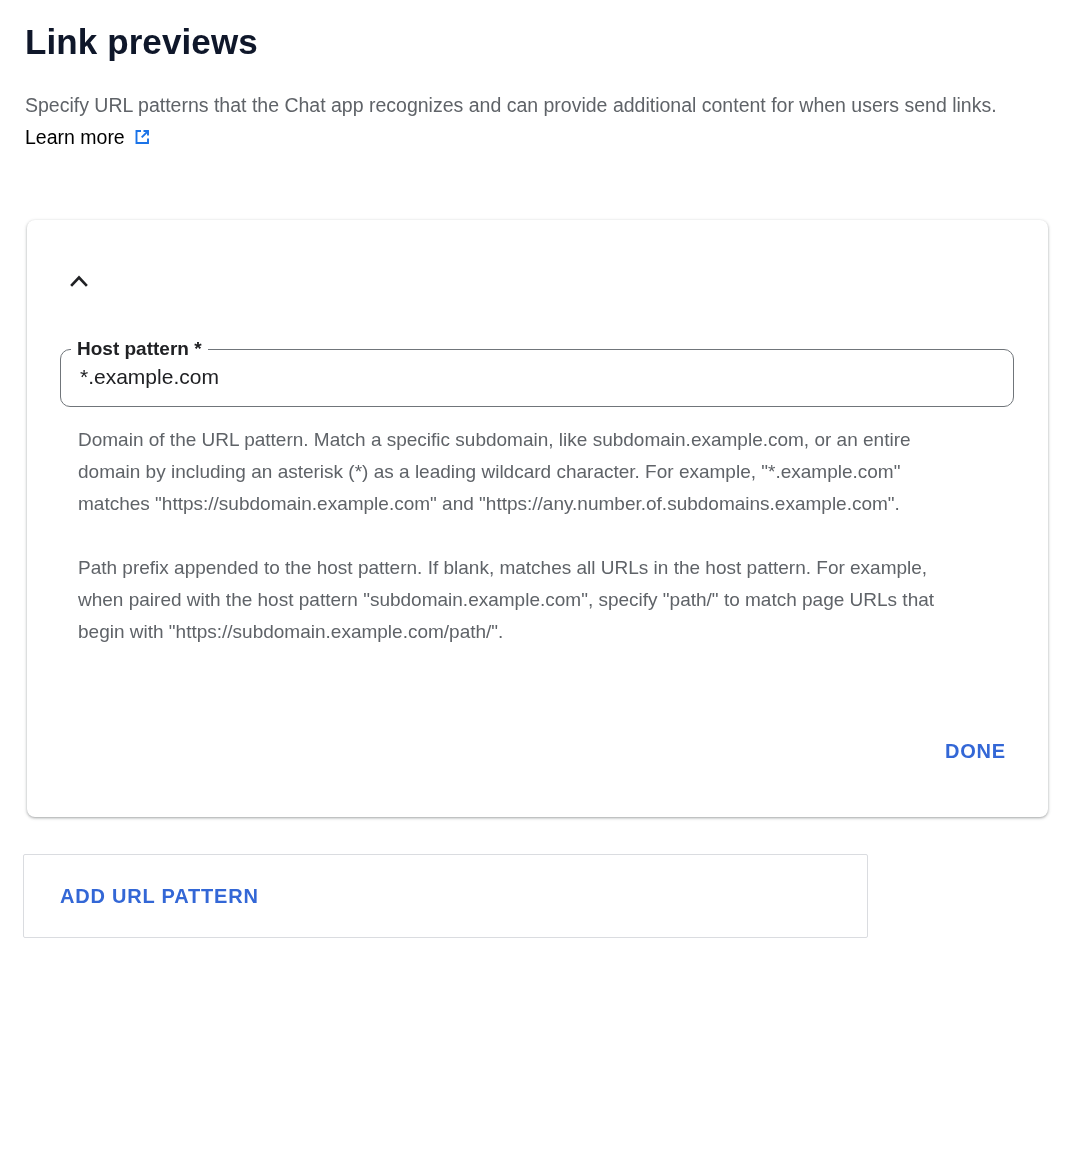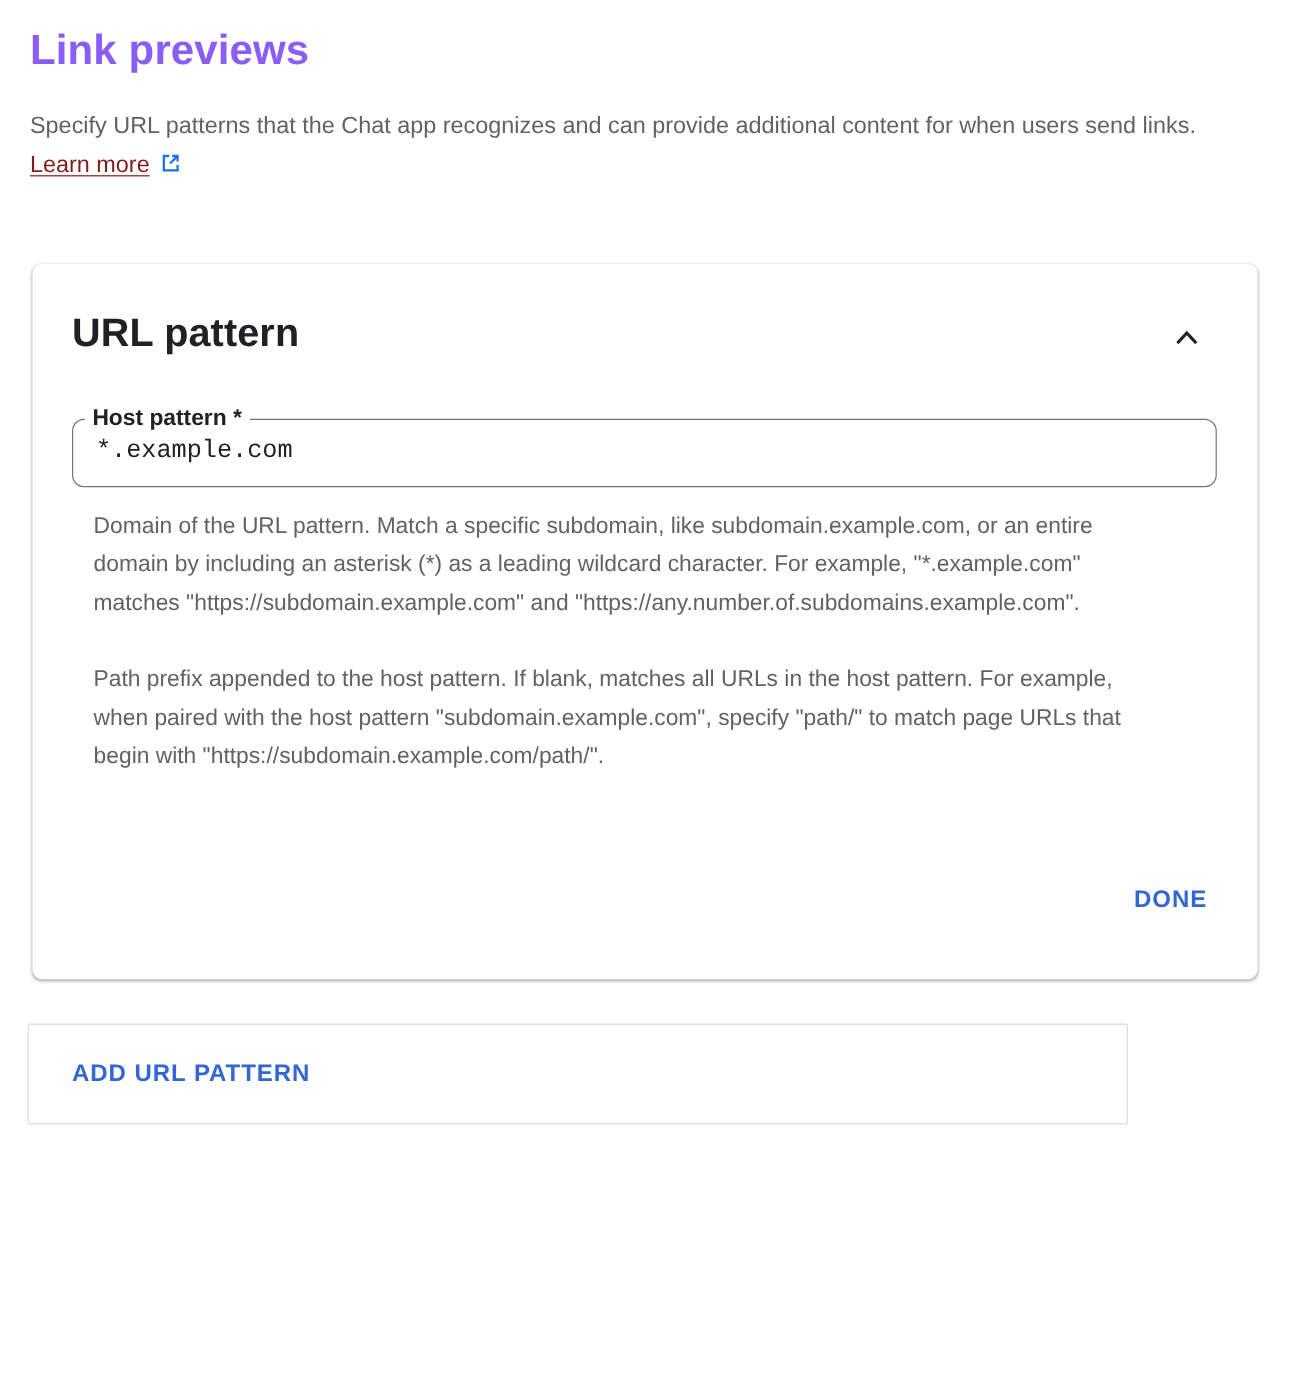--- a/index.html
+++ b/index.html
@@ -12,32 +12,31 @@
     font-family: "Liberation Sans", "DejaVu Sans", sans-serif;
     color: #202124;
     overflow: hidden;
   }
   .page-title {
     margin: 20px 0 0 25px;
     font-size: 35px;
     line-height: 43px;
     font-weight: 700;
     letter-spacing: 0.1px;
-    color: #8b5cf6;
+    color: #0f172a;
   }
   .page-desc {
     margin: 26px 25px 0 25px;
     width: 1014px;
     font-size: 19.5px;
     line-height: 32px;
     color: #5f6368;
   }
   .learn-more {
-    color: #7f1d1d;
-    text-decoration: underline;
+    color: #000000;
     text-underline-offset: 3px;
     cursor: pointer;
     white-space: nowrap;
   }
   .ext-icon {
     display: inline-block;
     vertical-align: -3px;
     margin-left: 7px;
   }
   
@@ -89,21 +88,21 @@
     margin-top: 12px;
   }
   .field-input {
     display: block;
     width: 910px;
     margin: 5px 0 17px 19px;
     padding: 0;
     border: none;
     outline: none;
     background: transparent;
-    font-family: Liberation Mono, monospace;
+    font-family: Liberation Sans, sans-serif;
     font-size: 21px;
     color: #202124;
   }
   .helper-text {
     margin: 17px 0 0 18px;
     max-width: 860px;
     font-size: 19px;
     line-height: 32px;
     color: #5f6368;
   }
@@ -118,21 +117,21 @@
     cursor: pointer;
     font-family: "Liberation Sans", "DejaVu Sans", sans-serif;
     font-size: 20px;
     font-weight: 700;
     letter-spacing: 0.8px;
     color: #3367d6;
   }
   
   .add-card {
     margin: 37px 14px 0 23px;
-    width: 917px;
+    width: 845px;
     height: 84px;
     background: #ffffff;
     border: 1px solid #dadce0;
     border-radius: 2px;
     display: flex;
     align-items: center;
     padding-left: 22px;
   }
   .add-btn {
     background: none;
@@ -154,21 +153,20 @@
 <p class="page-desc"><span>Specify URL patterns that the Chat app recognizes and can provide additional content for when users send links.</span>
   <a class="learn-more"><span>Learn more</span><span class="ext-icon"><svg width="20" height="20" viewBox="0 0 20 20" fill="none" stroke="#1a73e8" stroke-width="1.9">
           <polyline points="9,4 4.5,4 4.5,16 16,16 16,11.5"></polyline>
           <polyline points="11.5,4 16,4 16,8.5"></polyline>
           <line x1="15.7" y1="4.3" x2="9.7" y2="10.3"></line>
         </svg></span></a>
 </p>
 
 <section class="main-card">
   <div class="card-header">
-    <div class="card-title">URL pattern</div>
     <button class="collapse-btn">
       <span><svg width="30" height="26" viewBox="0 0 30 26" fill="none" stroke="#202124" stroke-width="2.6" stroke-linecap="square">
             <polyline points="8,17 15,9.5 22,17"></polyline>
           </svg></span>
     </button>
   </div>
 
   <div class="field-group">
     <fieldset class="field-box">
       <legend>Host pattern *</legend>

